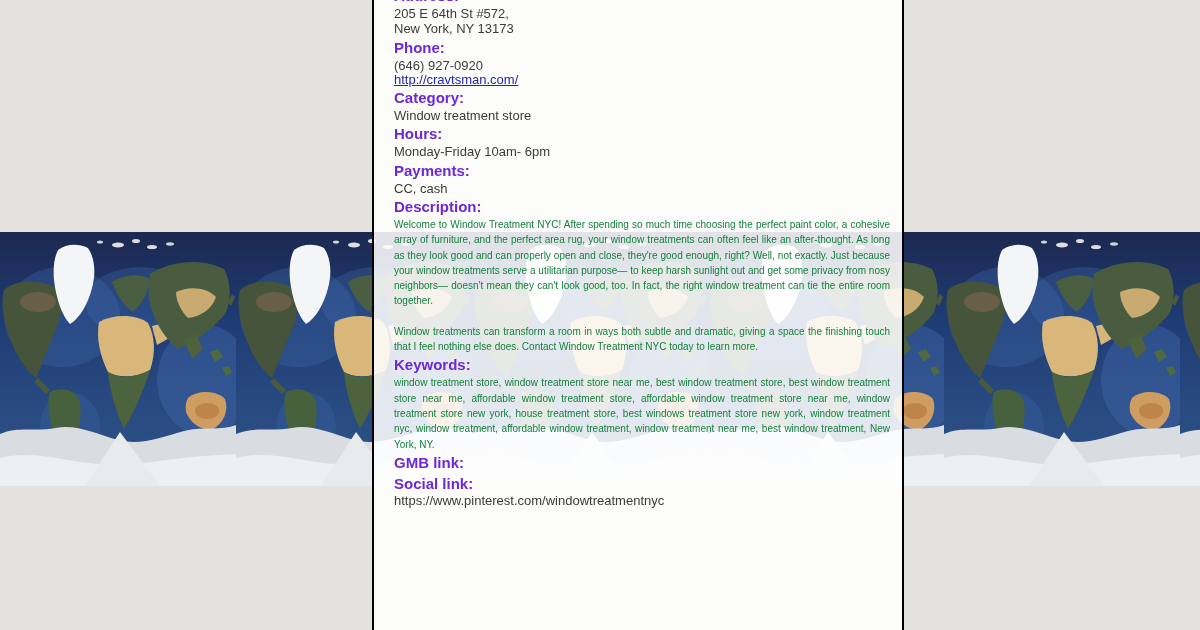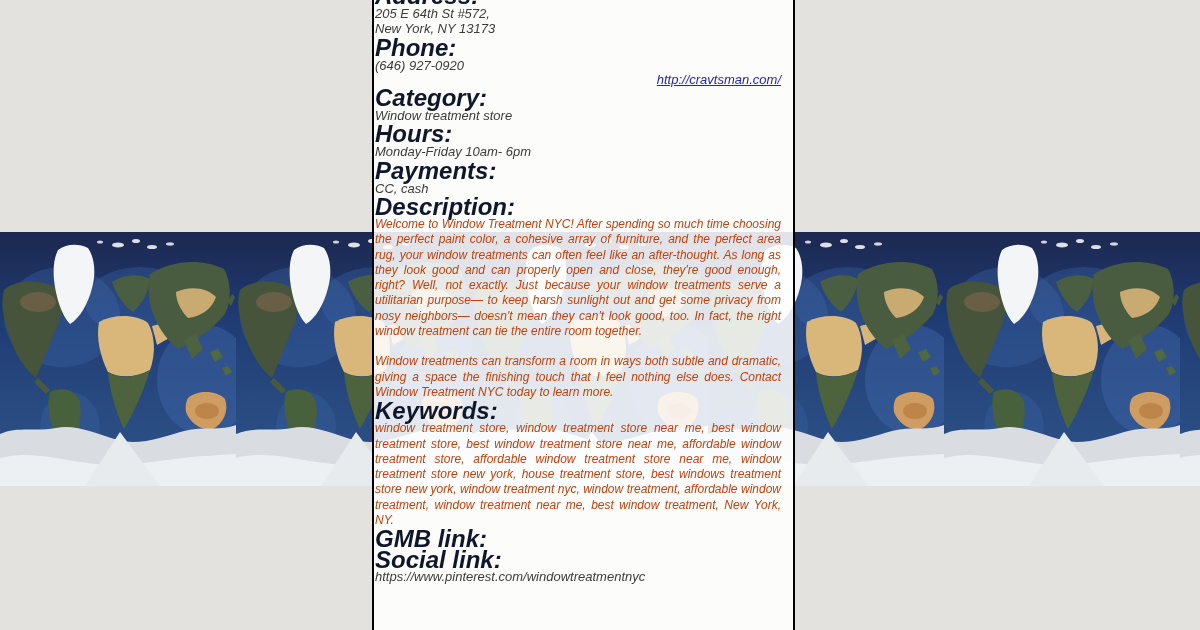--- a/index.html
+++ b/index.html
@@ -9,39 +9,39 @@
     font-family:"Liberation Sans", sans-serif;
   }
   
   .map-band{
     position:absolute;left:0;top:232px;width:1200px;height:254px;
     overflow:hidden;display:flex;z-index:0;
   }
   .map-tile{width:236px;height:254px;flex:0 0 auto;display:block;}
   
   .column{
-    position:absolute;left:372px;top:0;width:423px;height:630px;
+    position:absolute;left:372px;top:0;width:532px;height:630px;
     box-sizing:border-box;z-index:2;
     background:rgba(255,255,255,0.87);
     border-left:2px solid #000;border-right:2px solid #000;
-    padding:0 12px 0 1px;overflow:hidden;font-style:italic;
+    padding:0 12px 0 20px;overflow:hidden;
   }
   .content{margin-top:-15px;}
   h2.sec{
-    font-size:24px;line-height:21px;margin:0;font-weight:bold;color:#0f172a;
+    font-size:15px;line-height:21px;margin:0;font-weight:bold;color:#6d28d9;
     letter-spacing:0;
   }
   .val{font-size:13px;line-height:15.3px;margin:0;color:#3b3b3b;}
-  .desc-p{font-size:12px;line-height:15.3px;margin:0;color:#c2410c;text-align:justify;}
+  .desc-p{font-size:10px;line-height:15.3px;margin:0;color:#15803d;text-align:justify;}
   .desc-gap{height:15px;}
   a.link, .link{
     color:#2424bb;text-decoration:underline;cursor:pointer;
     font-size:13px;line-height:15.3px;
   }
-  .link-line{margin:0;line-height:14.2px;text-align:right;}
+  .link-line{margin:0;line-height:14.2px;}
   .link-line .link{line-height:14.2px;}
   .plain-link{
     color:#3b3b3b;text-decoration:none;font-size:13px;line-height:14.2px;margin:0;
   }
 </style>
 </head>
 <body>
 
 <svg width="0" height="0" style="position:absolute" aria-hidden="true">
   <defs>

